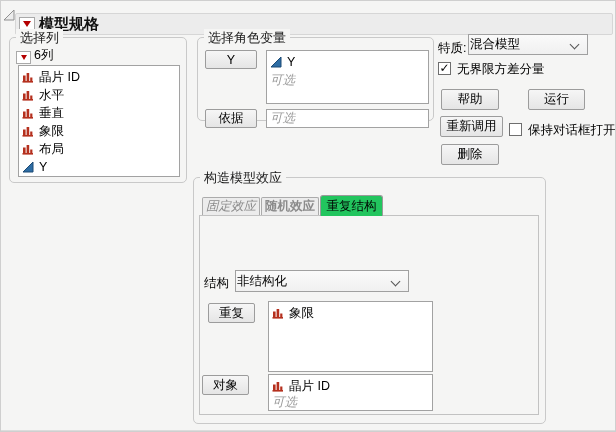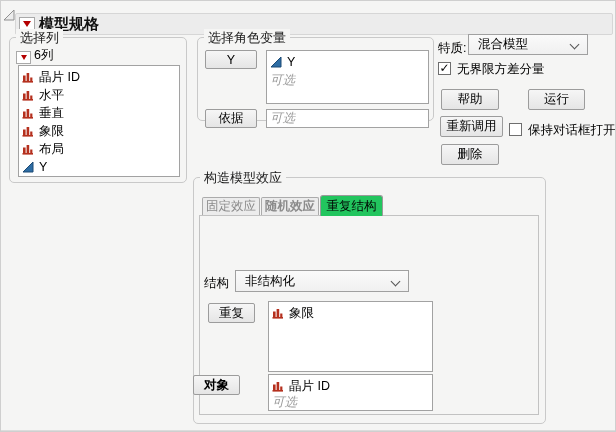--- a/index.html
+++ b/index.html
@@ -36,21 +36,21 @@
   .placeholder { color:#9a9a9a; font-style:italic; }
   
   .btn {
     position:absolute; display:flex; align-items:center; justify-content:center;
     background:linear-gradient(#f6f6f6,#e5e5e5); border:1px solid #9c9c9c;
     border-radius:2px; font-size:12.5px; color:#000; cursor:default; white-space:nowrap;
   }
   
   .select {
     position:absolute; background:linear-gradient(#fafafa,#f0f0f0); border:1px solid #a0a0a0;
-    display:flex; align-items:center; font-size:12.5px; color:#000; padding-left:9px;
+    display:flex; align-items:center; font-size:12.5px; color:#000; padding-left:1px;
   }
   .chev { position:absolute; right:9px; top:6px; width:7px; height:7px;
     border-right:1.6px solid #555; border-bottom:1.6px solid #555; transform:rotate(45deg); }
   
   .cbrow { position:absolute; display:flex; align-items:flex-start; gap:6px; font-size:12.5px; color:#000; }
   .cbbox { width:13px; height:13px; background:#fff; border:1px solid #6e6e6e;
     display:flex; align-items:center; justify-content:center; font-size:12px; font-weight:bold; line-height:11px; color:#000; }
   .cblabel { white-space:nowrap; margin-top:-1px; }
   
   .tab { position:absolute; display:flex; align-items:center; justify-content:center;
@@ -186,21 +186,21 @@
       </span>
     <span class="cblabel">保持对话框打开</span>
   </div>
 
   <div class="btn" style="left:440px; top:143px; width:58px; height:21px;">删除</div>
 
   <div class="group" style="left:192px; top:176px; width:353px; height:247px;">
     <span class="legend">构造模型效应</span>
   </div>
 
-  <div class="tab inactive" style="left:201px; width:58px;">固定效应</div>
+  <div class="tab inactive" style="left:201px; width:58px;font-style:italic;">固定效应</div>
   <div class="tab inactive" style="left:260px; width:58px;font-weight:bold;">随机效应</div>
   <div class="tab active" style="left:319px; width:63px;">重复结构</div>
 
   <div class="tabpanel" style="left:198px; top:214px; width:340px; height:200px;"></div>
 
   <span class="static" style="left:203px; top:274px; z-index:2;">结构</span>
   <div class="select" style="left:234px; top:269px; width:174px; height:22px; z-index:2;">
     <span>非结构化</span>
     <span class="chev" style="top:7px;"></span>
   </div>
@@ -211,21 +211,21 @@
       <svg width="12" height="12" viewBox="0 0 12 12" fill="#b5301e">
           <rect x="1" y="4.5" width="2.6" height="5.5"></rect>
           <rect x="4.6" y="2" width="2.6" height="8"></rect>
           <rect x="8.2" y="6.5" width="2.2" height="3.5"></rect>
           <rect x="0.5" y="10" width="10.5" height="1.6"></rect>
         </svg>
       <span>象限</span>
     </div>
   </div>
 
-  <div class="btn" style="left:192px; top:374px; width:47px; height:20px; z-index:2;font-weight:bold;">对象</div>
+  <div class="btn" style="left:201px; top:374px; width:47px; height:20px; z-index:2;">对象</div>
   <div class="listbox" style="left:267px; top:373px; width:165px; height:37px; z-index:2;">
     <div class="li-row">
       <svg width="12" height="12" viewBox="0 0 12 12" fill="#b5301e">
           <rect x="1" y="4.5" width="2.6" height="5.5"></rect>
           <rect x="4.6" y="2" width="2.6" height="8"></rect>
           <rect x="8.2" y="6.5" width="2.2" height="3.5"></rect>
           <rect x="0.5" y="10" width="10.5" height="1.6"></rect>
         </svg>
       <span>晶片 ID</span>
     </div>

